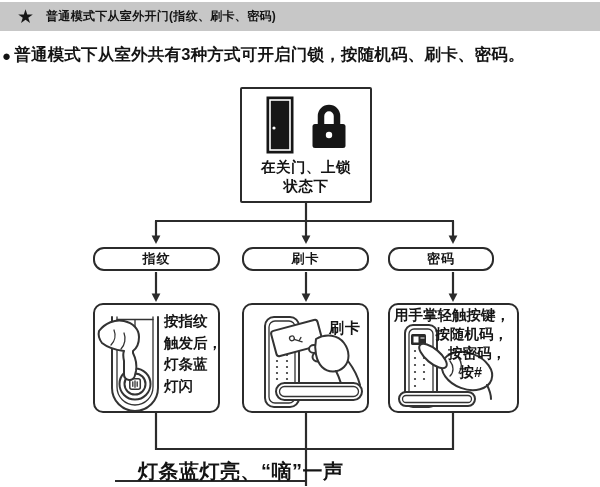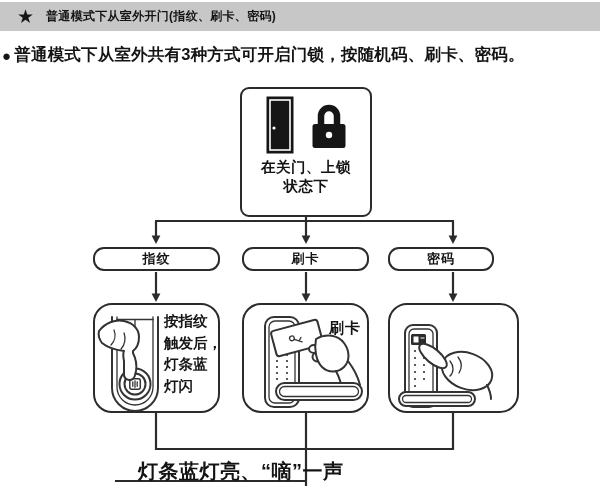--- a/index.html
+++ b/index.html
@@ -20,31 +20,31 @@
     position:absolute; left:2px; top:44px; width:596px;
     display:flex; align-items:center; font-weight:700; font-size:16.5px; letter-spacing:.2px;
   }
   .intro .bullet { font-size:15px; margin-right:3px; line-height:1; }
   
   .connectors { position:absolute; left:0; top:0; width:600px; height:487px; }
   .connectors line { stroke:#2b2b2b; stroke-width:2.2; }
   .connectors polygon { fill:#2b2b2b; }
   
   .node { position:absolute; border:2.2px solid #2b2b2b; background:#fff; }
-  .start { left:240px; top:87px; width:132px; height:130px; border-radius:9px; }
+  .start { left:240px; top:87px; width:132px; height:116px; border-radius:2px; }
   .start .door { position:absolute; left:24px; top:7px; }
   .start .lock { position:absolute; left:69px; top:12px; }
   .start-text { position:absolute; left:0; top:69px; width:100%; text-align:center;
                 font-weight:700; font-size:14.5px; line-height:19px; letter-spacing:.5px; }
   .label-node { height:24px; border-radius:11px; display:flex; align-items:center; justify-content:center;
                 font-weight:700; font-size:13px; letter-spacing:1px; }
   #label1 { left:93px;  top:247px; width:127px; }
   #label2 { left:242px; top:247px; width:127px; }
   #label3 { left:388px; top:247px; width:106px; }
-  .detail { top:303px; height:110px; border-radius:19px; }
+  .detail { top:303px; height:110px; border-radius:10px; }
   #detail1 { left:93px;  width:127px; }
   #detail2 { left:242px; width:127px; }
   #detail3 { left:388px; width:131px; }
   .detail svg.illu { position:absolute; left:0; top:0; }
   .cap1 { position:absolute; left:69px; top:6px; width:56px;
           font-weight:700; font-size:14.5px; line-height:21.5px; white-space:nowrap; }
   .cap2 { position:absolute; left:85px; top:14px; font-weight:700; font-size:15px; letter-spacing:1px; }
   .cap3 { position:absolute; left:3px; top:1px; width:124px;
           font-weight:700; font-size:14.5px; line-height:19px; white-space:nowrap; }
   .cap3 .p1 { text-align:left; padding-left:1px; }
@@ -188,17 +188,23 @@
           <circle cx="34" cy="74" r="1.1"></circle>
         <circle cx="25" cy="81" r="1.1"></circle>
       </g>
       <ellipse class="wh" cx="77" cy="66" rx="26" ry="18" transform="rotate(20 77 66)"></ellipse>
       <ellipse class="wh" cx="43" cy="51" rx="17" ry="7" transform="rotate(40 43 51)"></ellipse>
       <path class="lnt" d="M60,56 C64,61 64,67 60,71 M68,52 C72,57 72,63 69,68"></path>
       <path class="ln" d="M97,80 C100,86 101,90 101,94"></path>
       <rect class="wh" x="9" y="87" width="76" height="14" rx="7" stroke-width="2.2"></rect>
       <rect class="lnt" x="12.5" y="90.5" width="69" height="7" rx="3.5" stroke-width="1.1"></rect>
     </svg>
+    <div class="cap3">
+      <div class="p1">用手掌轻触按键，</div>
+      <div class="p2">按随机码，</div>
+      <div class="p3">按密码，</div>
+      <div class="p4">按#</div>
+    </div>
   </div>
 
   <div class="result">灯条蓝灯亮、“嘀”一声</div>
 
 </div>
 
 </body></html>

